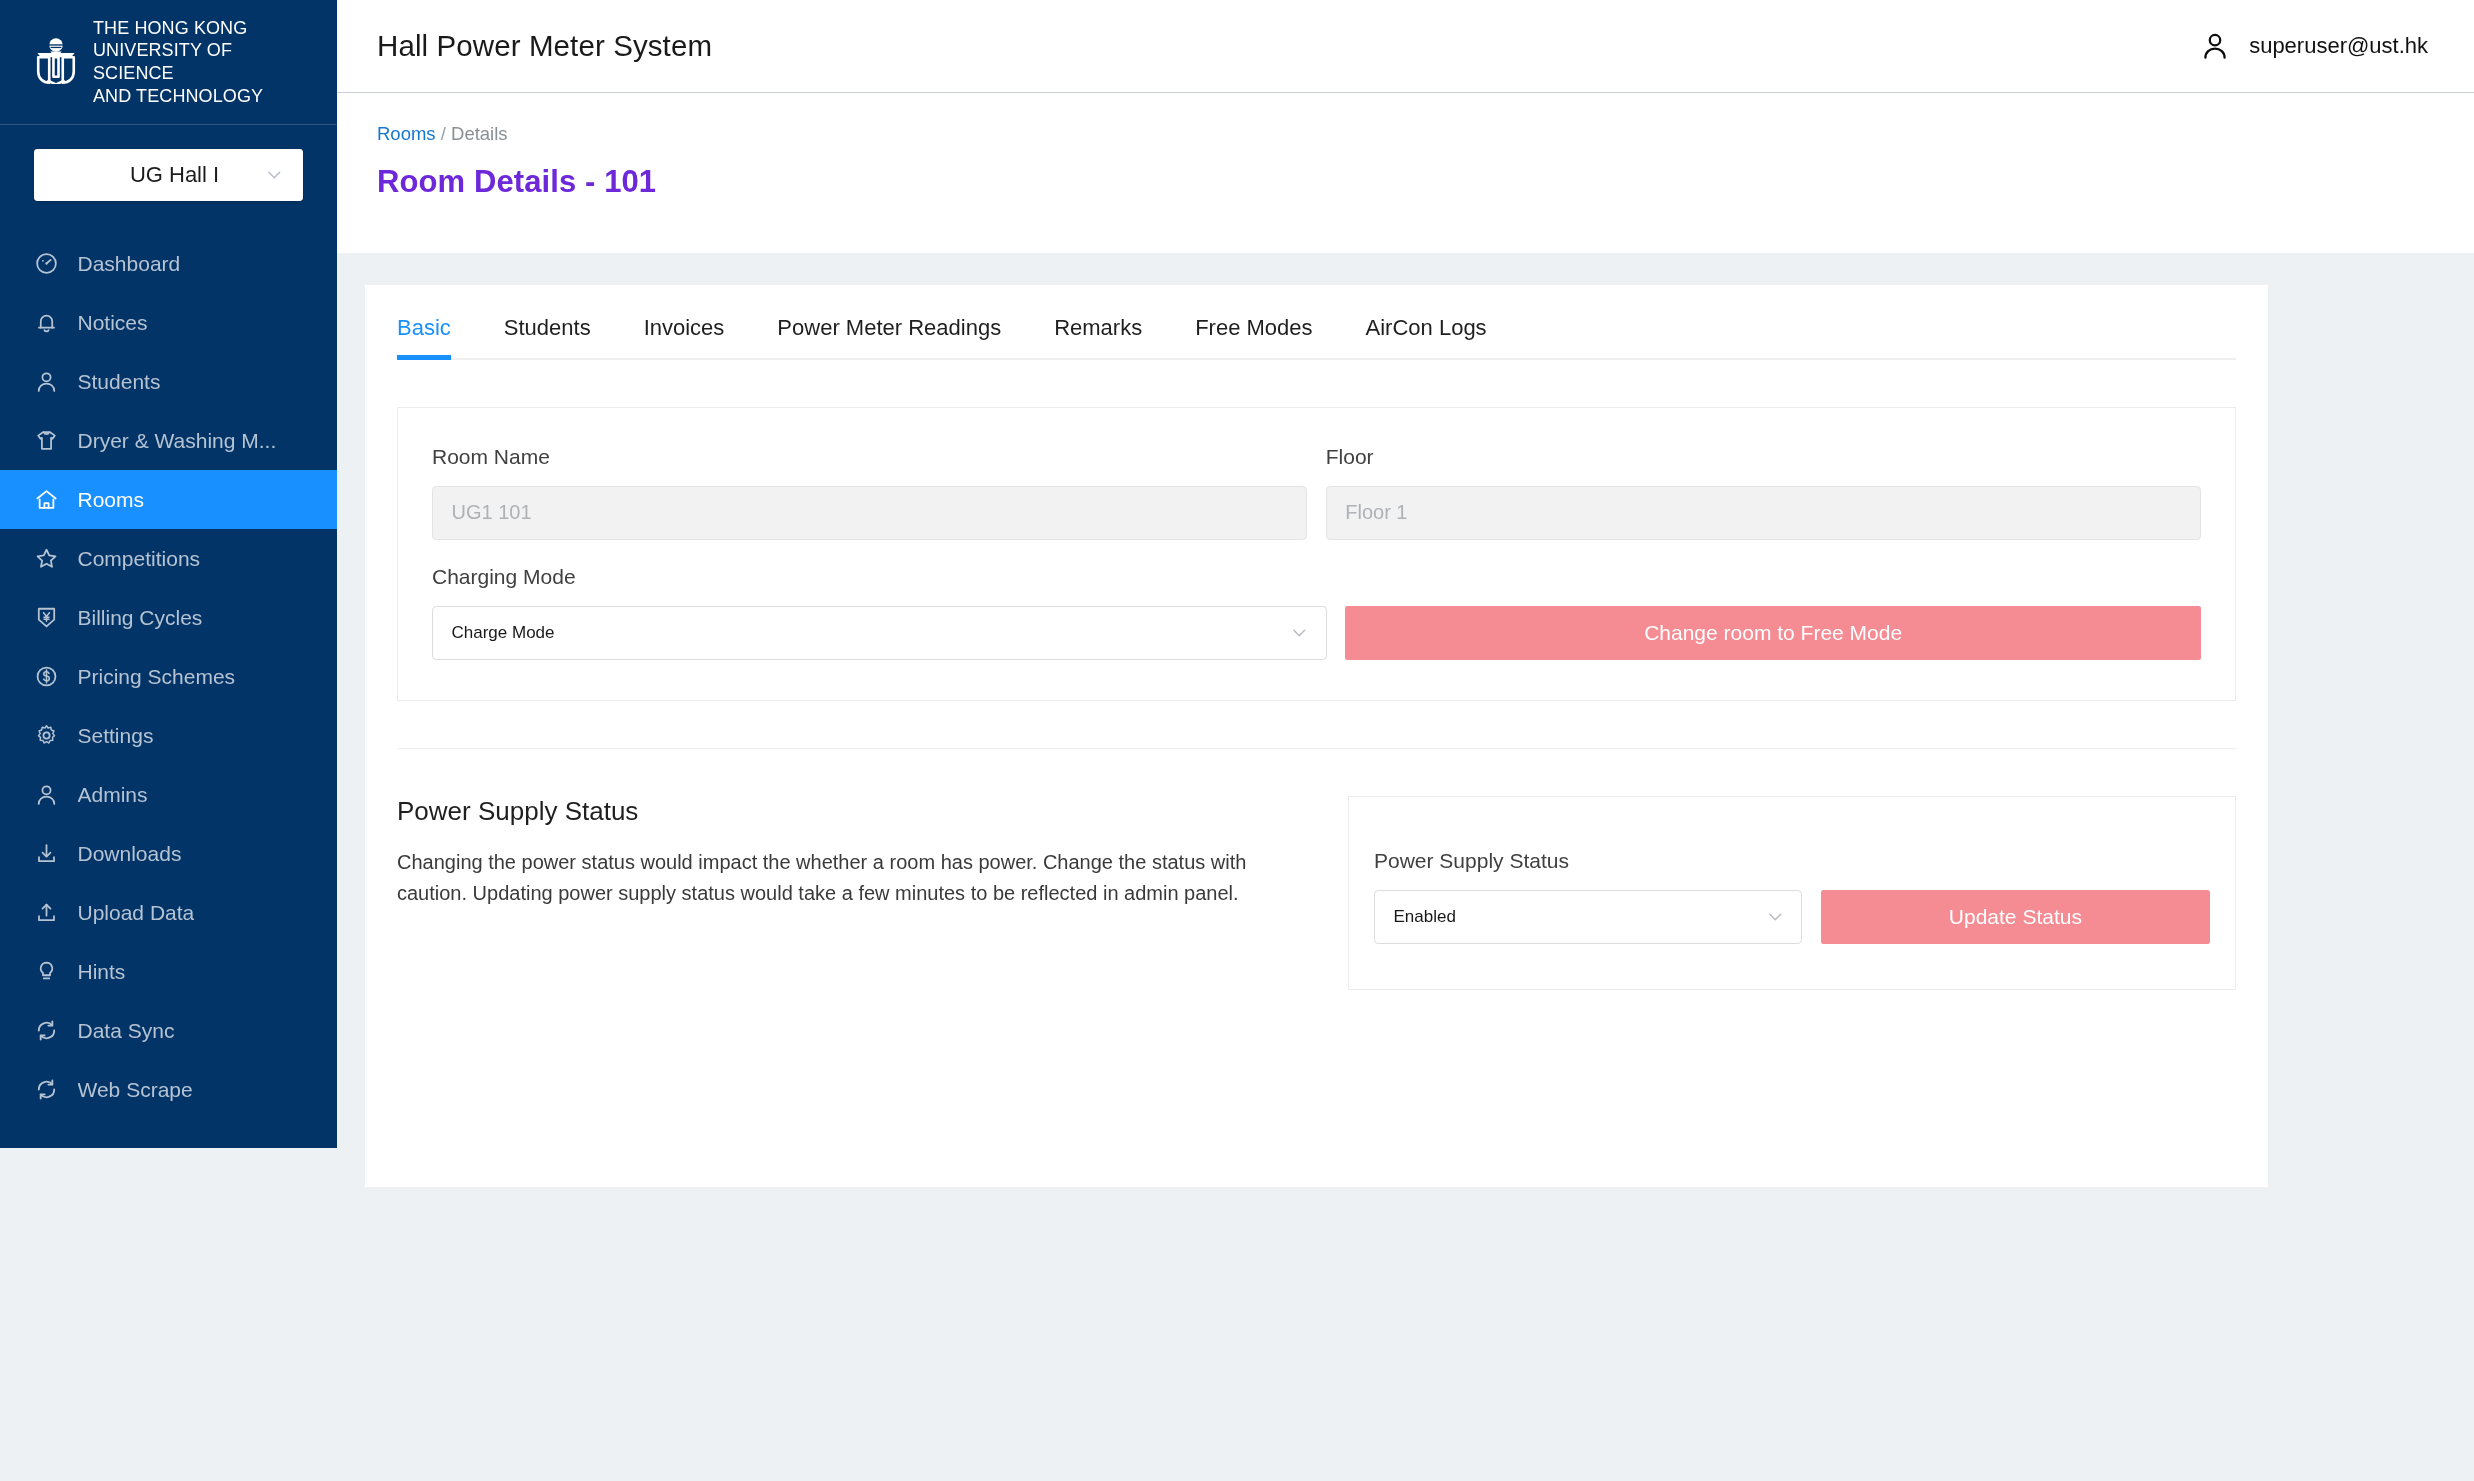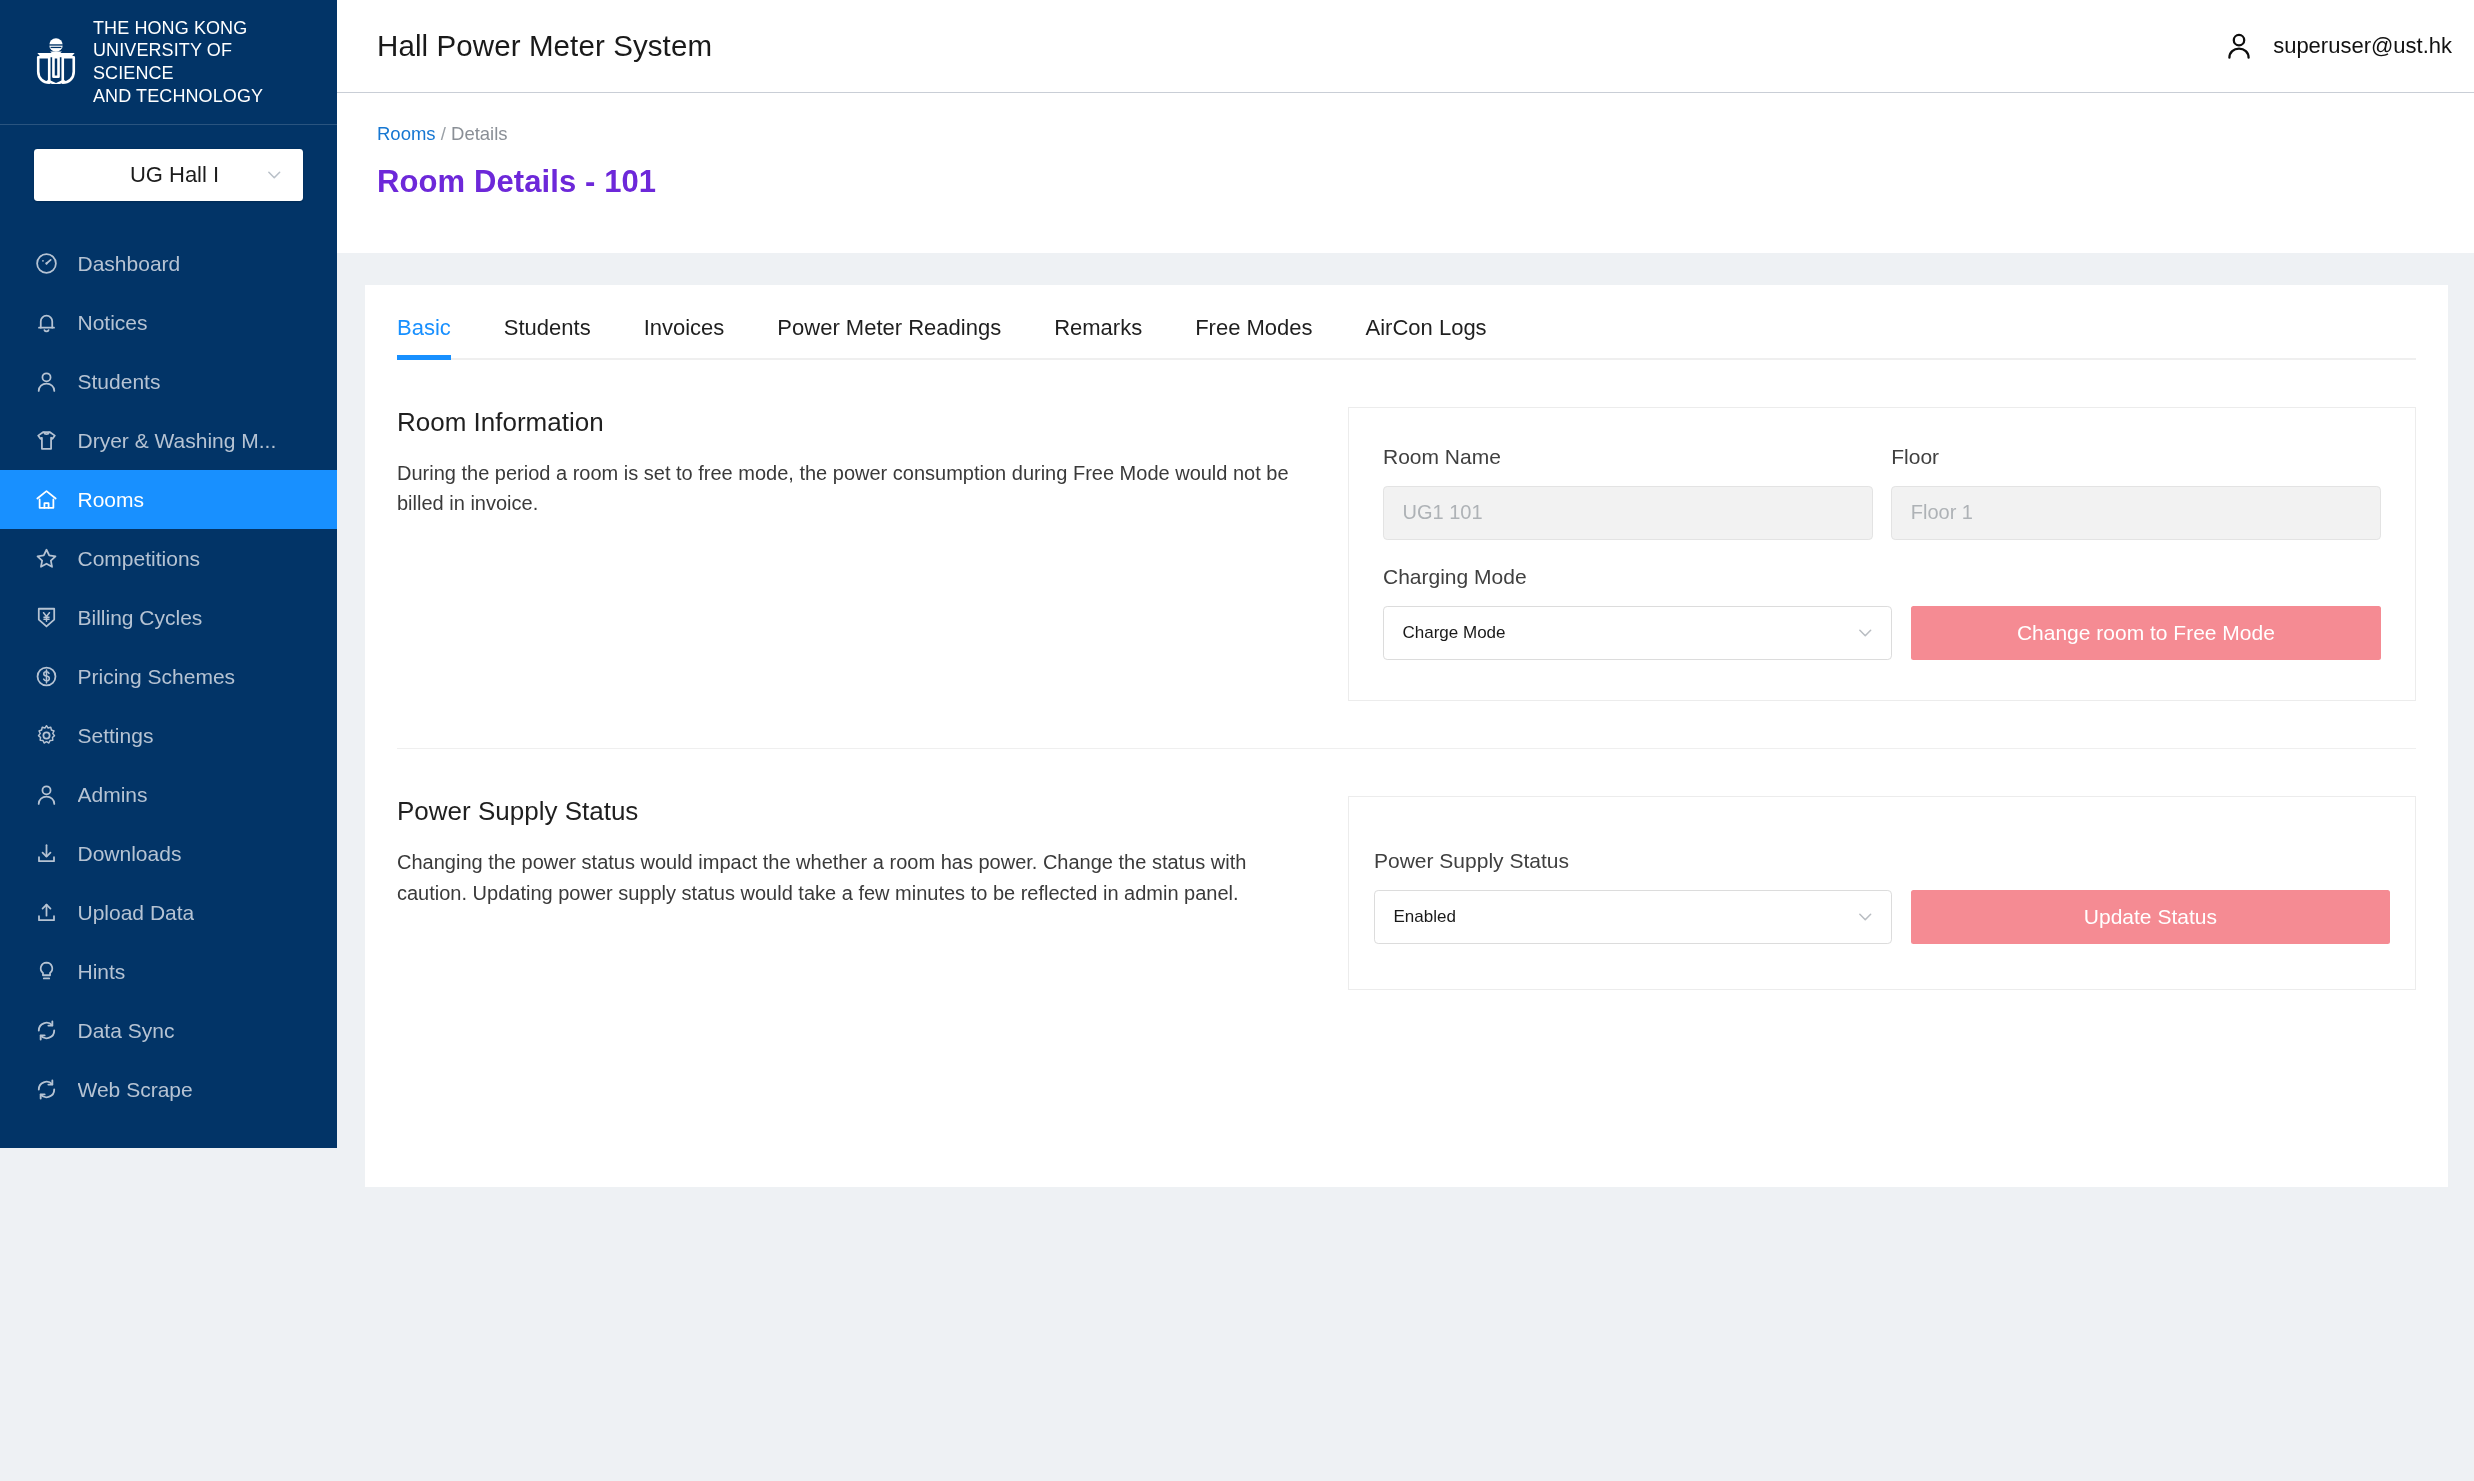--- a/index.html
+++ b/index.html
@@ -85,21 +85,21 @@
     background: #ffffff; height: 160px; min-height: 160px;
     padding: 30px 40px 0 40px;
   }
   .crumb { font-size: 18.5px; color: #8a8f96; }
   .crumb a { color: #1677d2; text-decoration: none; cursor: pointer; }
   .crumb .sep { color: #9aa0a6; }
   .pagetitle { font-size: 31px; color: #6d28d9; margin-top: 18.5px; letter-spacing: 0.1px; }
 
   .content-wrap { padding: 32px 51px 0 28px; }
   .card {
-    background: #ffffff; width: 2083px;
+    background: #ffffff; width: 1903px;
     padding: 0 0 0 0;
     min-height: 902px;
   }
 
   
   .tabs {
     display: flex; align-items: flex-end;
     padding: 30px 32px 0 32px;
     position: relative;
   }
@@ -405,24 +405,20 @@
           <div class="tab">Students</div>
           <div class="tab">Invoices</div>
           <div class="tab">Power Meter Readings</div>
           <div class="tab">Remarks</div>
           <div class="tab">Free Modes</div>
           <div class="tab">AirCon Logs</div>
         </div>
         <div class="tabs-rule"></div>
 
         <section class="section">
-          <div class="section-left">
-            <div class="section-title">Room Information</div>
-            <div class="section-desc">During the period a room is set to free mode, the power consumption during Free Mode would not be billed in invoice.</div>
-          </div>
           <div class="panel">
             <div class="field-row">
               <div class="field">
                 <div class="field-label">Room Name</div>
                 <div class="input readonly">UG1  101</div>
               </div>
               <div class="field">
                 <div class="field-label">Floor</div>
                 <div class="input readonly">Floor  1</div>
               </div>

